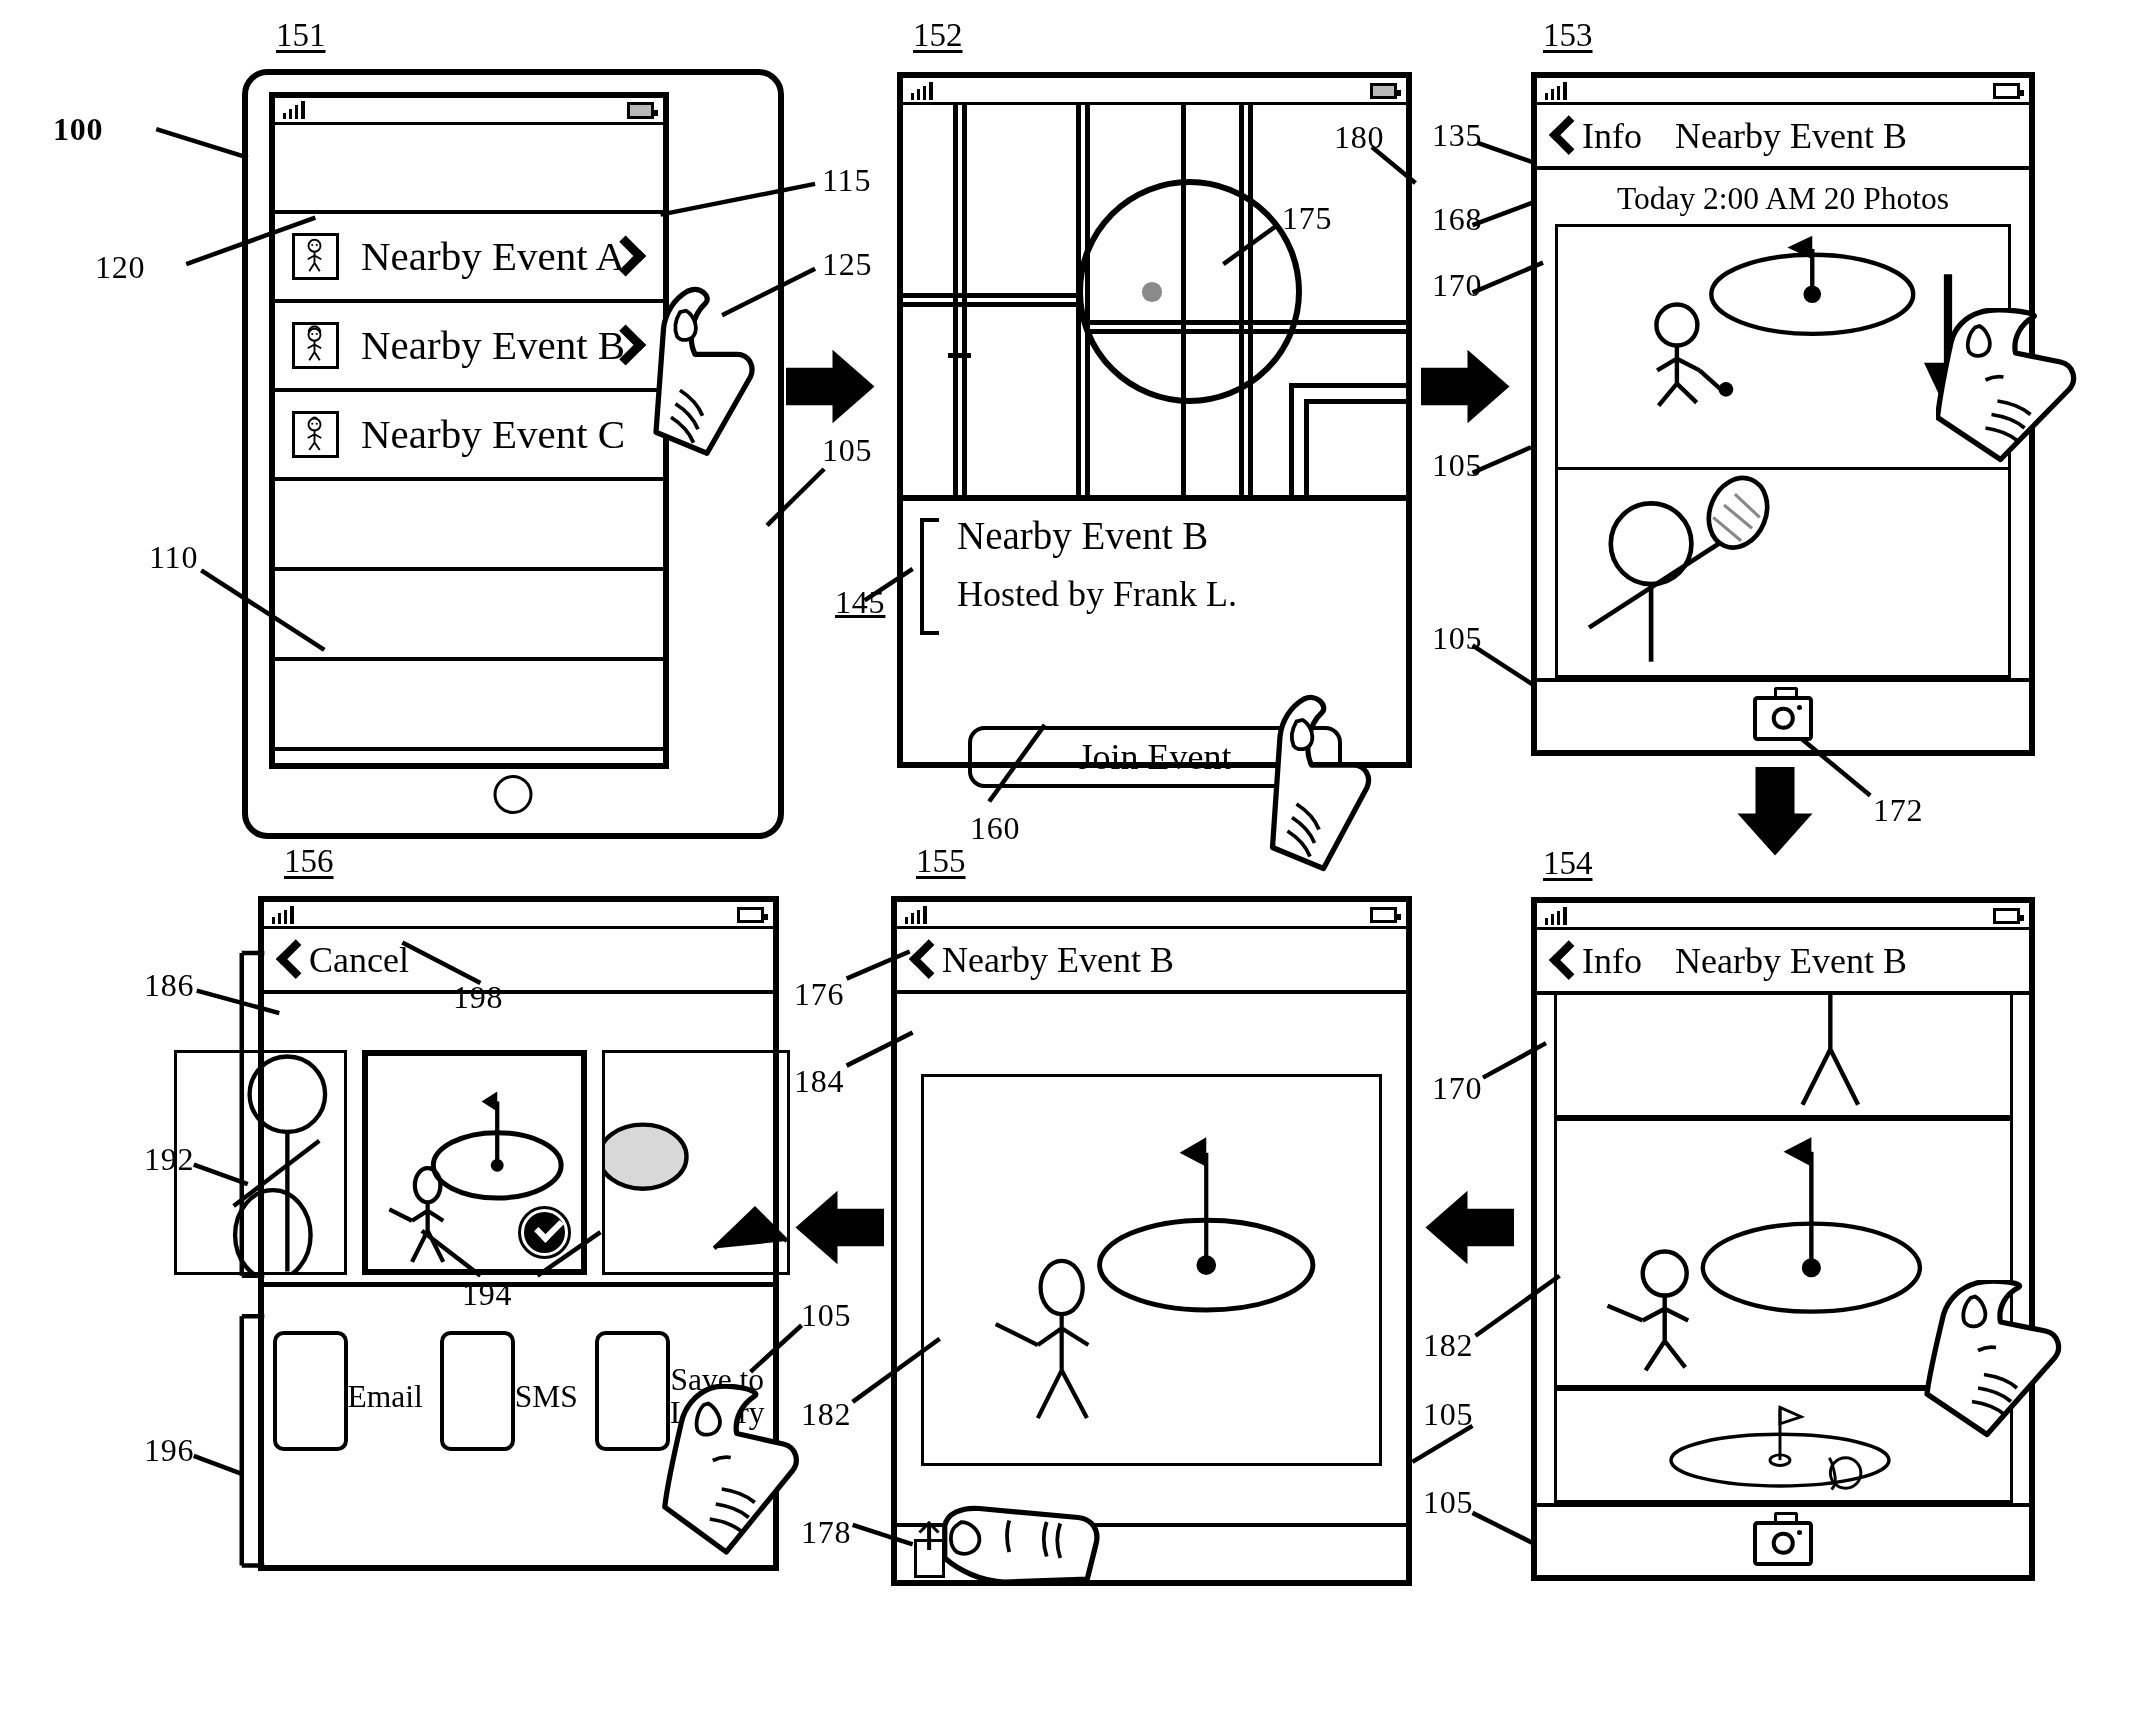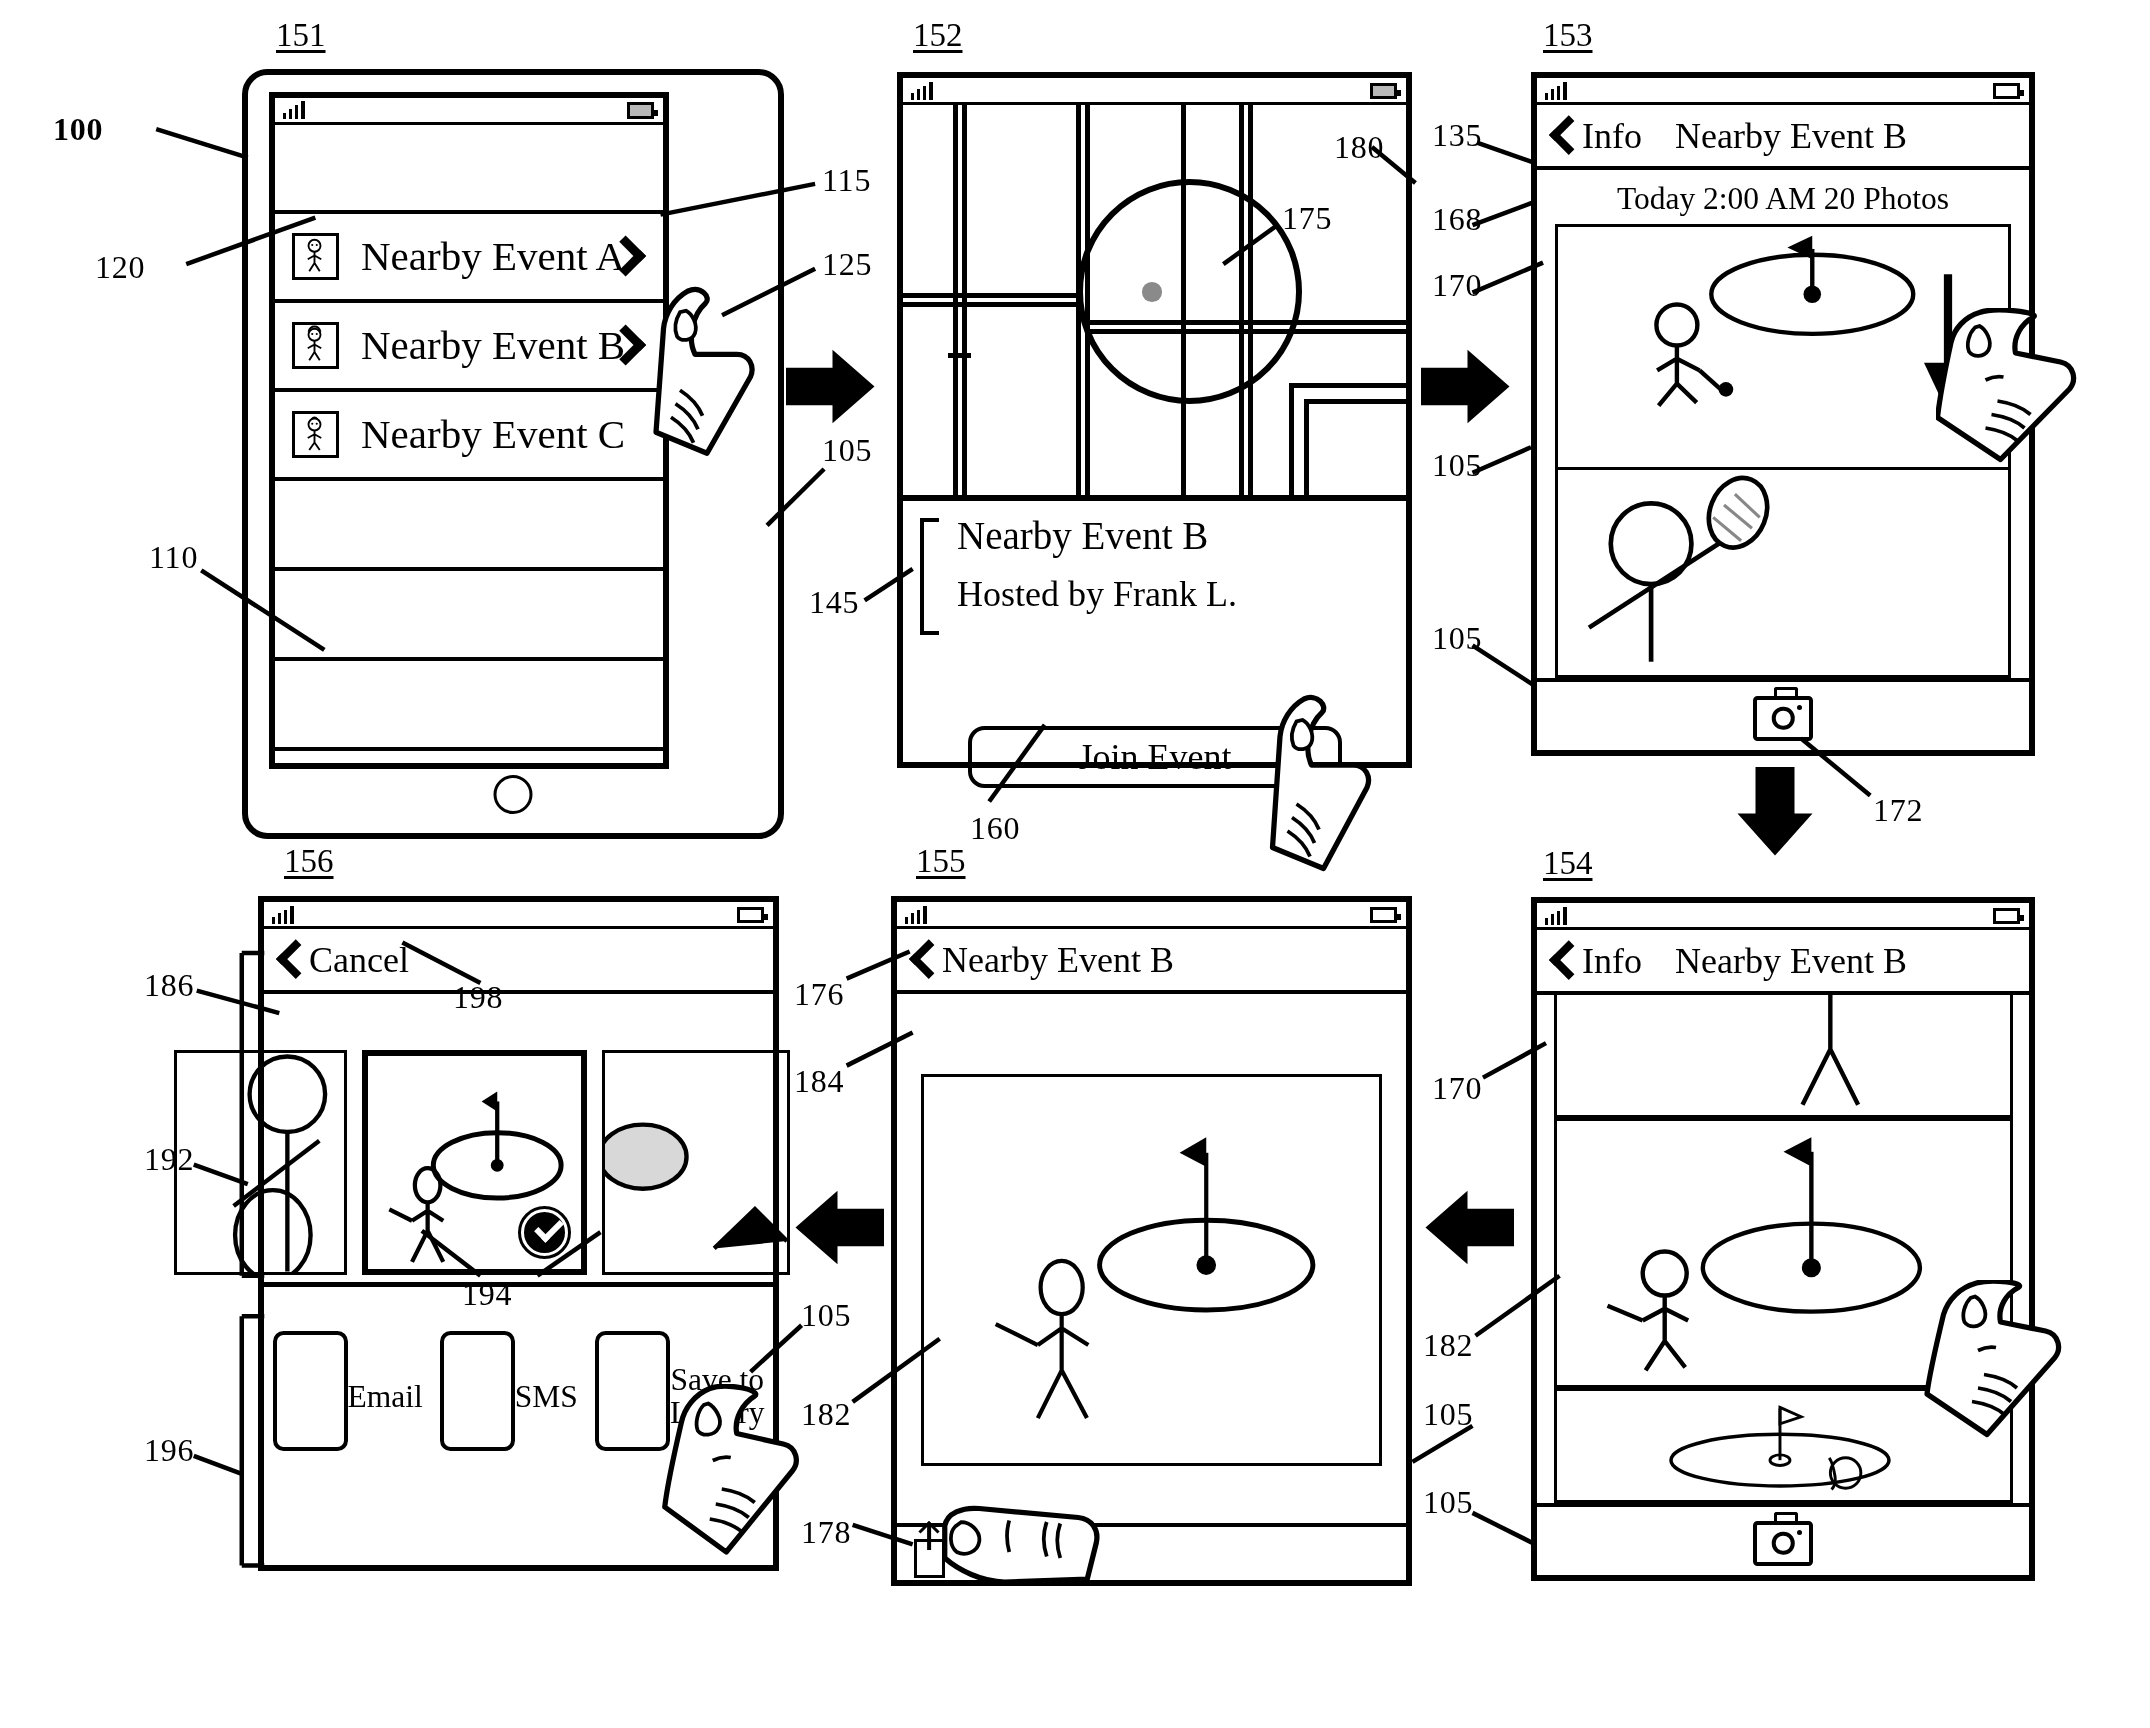--- a/index.html
+++ b/index.html
@@ -526,23 +526,23 @@
       <line x1="1962" y1="2016" x2="2046" y2="2058"></line>
     </g>
   </svg>
 
   <div class="ref" style="left:53px;top:111px;font-weight:bold;">100</div>
   <div class="ref" style="left:95px;top:249px;">120</div>
   <div class="ref" style="left:149px;top:539px;">110</div>
   <div class="ref" style="left:822px;top:162px;">115</div>
   <div class="ref" style="left:822px;top:246px;">125</div>
   <div class="ref" style="left:822px;top:432px;">105</div>
-  <div class="ref" style="left:809px;top:584px;">145</div>
+  <div class="ref" style="left:835px;top:584px;text-decoration:underline;">145</div>
   <div class="ref" style="left:970px;top:810px;">160</div>
-  <div class="ref" style="left:1334px;top:119px;margin-top:10px;">180</div>
+  <div class="ref" style="left:1334px;top:119px;">180</div>
   <div class="ref" style="left:1282px;top:200px;">175</div>
   <div class="ref" style="left:1432px;top:117px;">135</div>
   <div class="ref" style="left:1432px;top:201px;">168</div>
   <div class="ref" style="left:1432px;top:267px;">170</div>
   <div class="ref" style="left:1432px;top:447px;">105</div>
   <div class="ref" style="left:1432px;top:620px;">105</div>
   <div class="ref" style="left:1873px;top:792px;">172</div>
   <div class="ref" style="left:144px;top:967px;">186</div>
   <div class="ref" style="left:144px;top:1141px;">192</div>
   <div class="ref" style="left:144px;top:1432px;">196</div>

